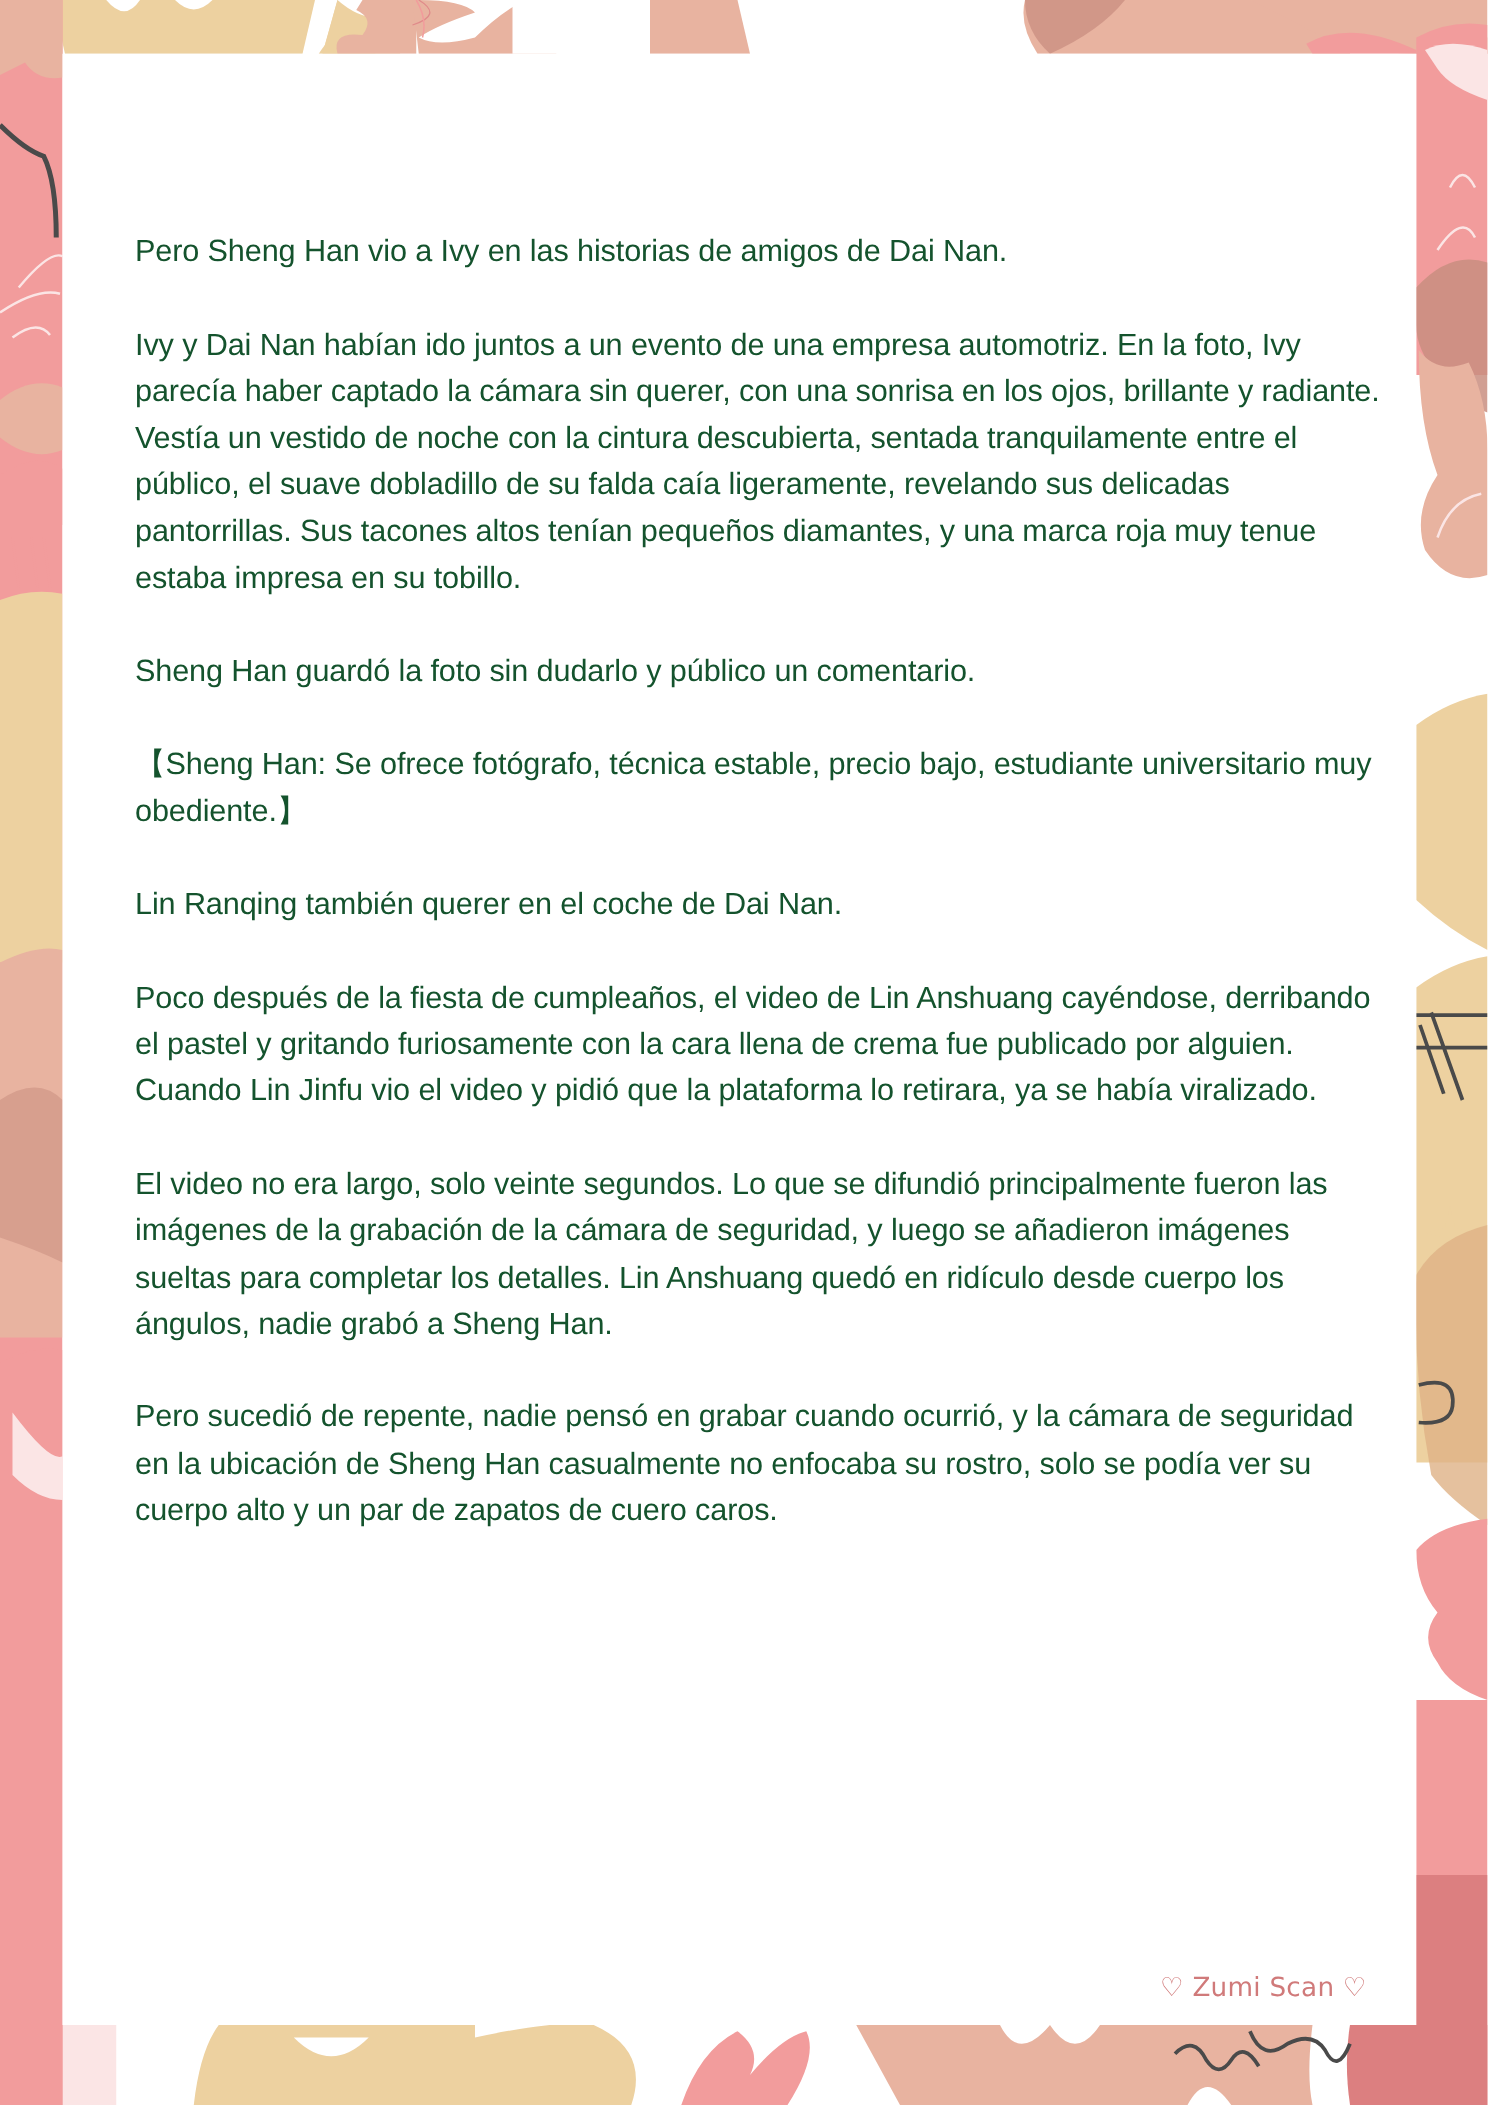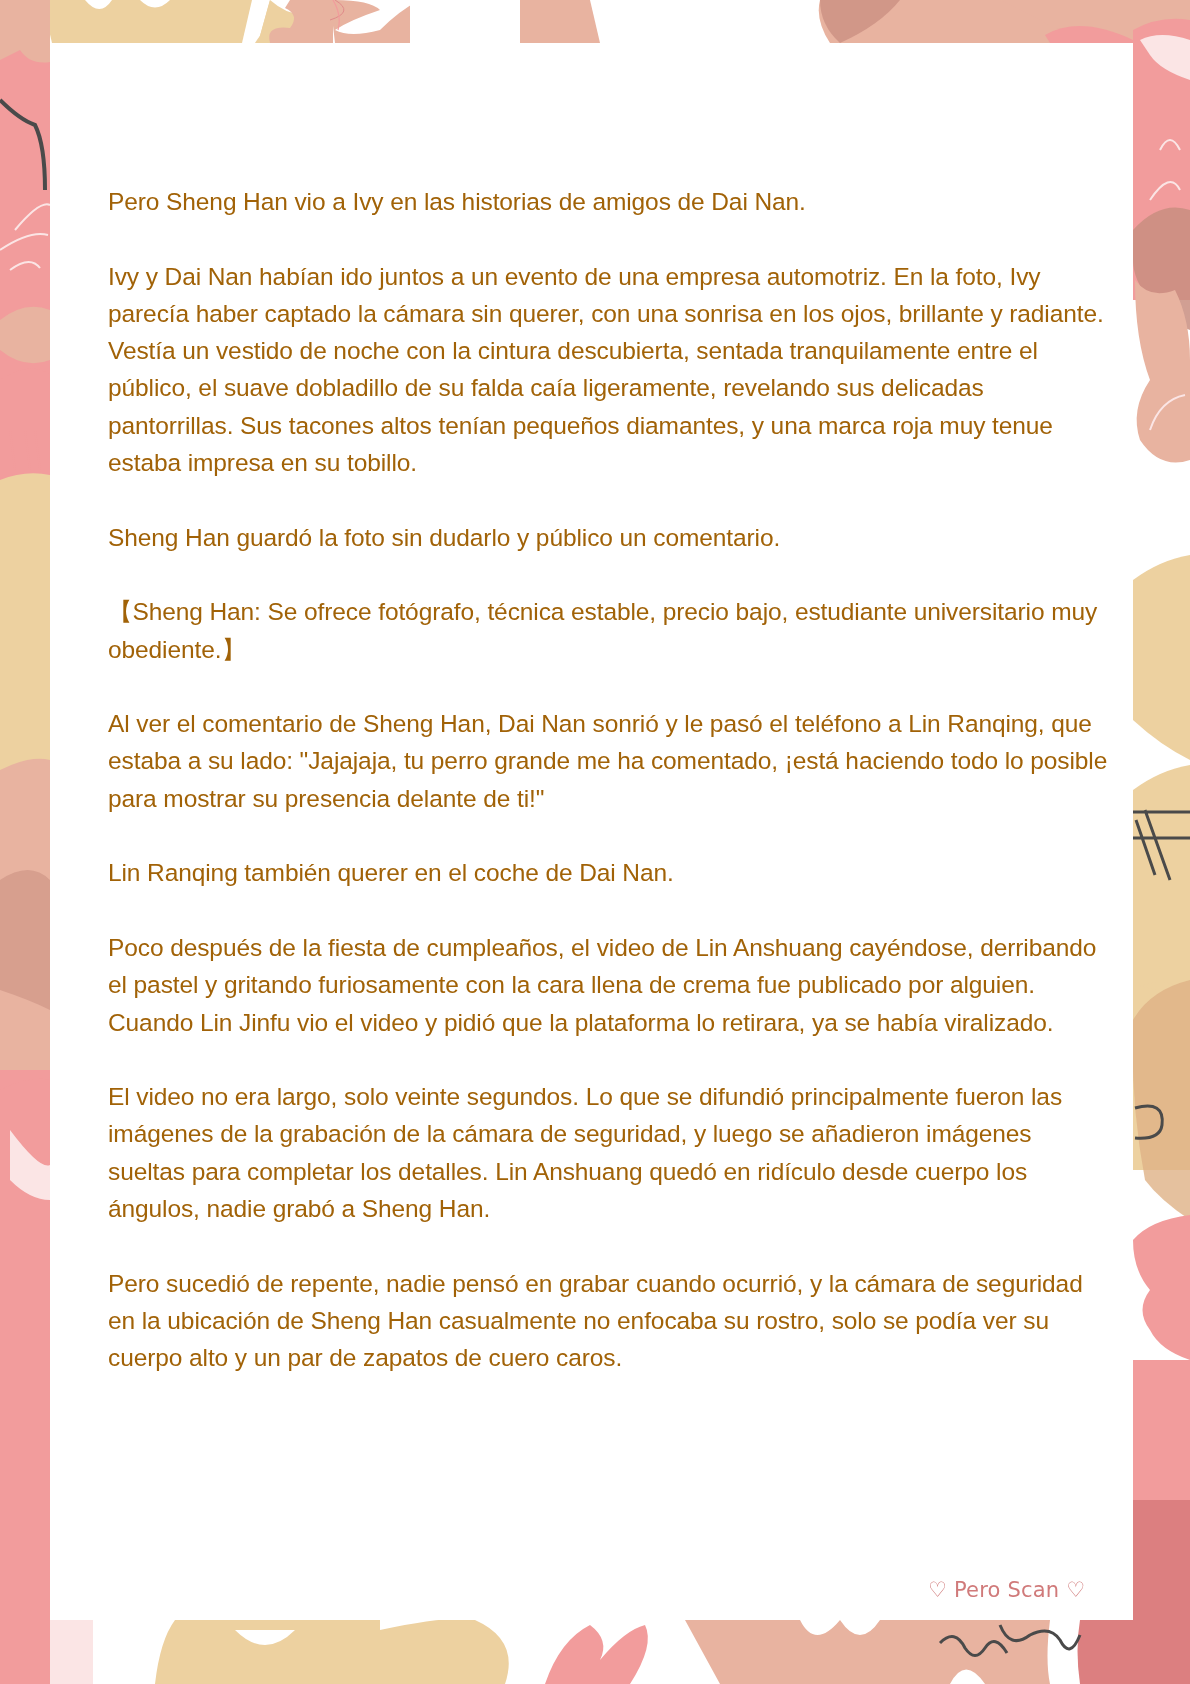--- a/index.html
+++ b/index.html
@@ -8,21 +8,21 @@
     background: #ffffff;
     font-family: "Liberation Sans", "DejaVu Sans", sans-serif;
   }
   .deco { position: absolute; }
   .panel {
     position: absolute; left: 50px; top: 43px; width: 1083px; height: 1577px;
     background: #ffffff;
   }
   .text {
     position: absolute; left: 108px; top: 183px; width: 1000px;
-    font-size: 24.5px; line-height: 37.3px; color: #a16207;
+    font-size: 24.5px; line-height: 37.3px; color: #14532d;
     font-family: "Liberation Sans", sans-serif;
     letter-spacing: -0.1px;
   }
   .text p { margin: 0 0 37.3px 0; }
   .watermark {
     position: absolute; left: 928px; top: 1578px;
     font-size: 21px; color: #d07a7a;
     font-family: "DejaVu Sans", sans-serif; letter-spacing: 0.2px;
   }
 </style>
@@ -94,20 +94,19 @@
   <path d="M10 1130 Q40 1170 50 1165 V1200 Q30 1200 10 1180 Z" fill="#fbe5e5"></path>
 </svg>
 
 <div class="panel"></div>
 
 <div class="text">
   <p>Pero Sheng Han vio a Ivy en las historias de amigos de Dai Nan.</p>
   <p>Ivy y Dai Nan habían ido juntos a un evento de una empresa automotriz. En la foto, Ivy parecía haber captado la cámara sin querer, con una sonrisa en los ojos, brillante y radiante. Vestía un vestido de noche con la cintura descubierta, sentada tranquilamente entre el público, el suave dobladillo de su falda caía ligeramente, revelando sus delicadas pantorrillas. Sus tacones altos tenían pequeños diamantes, y una marca roja muy tenue estaba impresa en su tobillo.</p>
   <p>Sheng Han guardó la foto sin dudarlo y público un comentario.</p>
   <p>【Sheng Han: Se ofrece fotógrafo, técnica estable, precio bajo, estudiante universitario muy obediente.】</p>
-  <p>Al ver el comentario de Sheng Han, Dai Nan sonrió y le pasó el teléfono a Lin Ranqing, que estaba a su lado: "Jajajaja, tu perro grande me ha comentado, ¡está haciendo todo lo posible para mostrar su presencia delante de ti!"</p>
   <p>Lin Ranqing también querer en el coche de Dai Nan.</p>
   <p>Poco después de la fiesta de cumpleaños, el video de Lin Anshuang cayéndose, derribando el pastel y gritando furiosamente con la cara llena de crema fue publicado por alguien. Cuando Lin Jinfu vio el video y pidió que la plataforma lo retirara, ya se había viralizado.</p>
   <p>El video no era largo, solo veinte segundos. Lo que se difundió principalmente fueron las imágenes de la grabación de la cámara de seguridad, y luego se añadieron imágenes sueltas para completar los detalles. Lin Anshuang quedó en ridículo desde cuerpo los ángulos, nadie grabó a Sheng Han.</p>
   <p>Pero sucedió de repente, nadie pensó en grabar cuando ocurrió, y la cámara de seguridad en la ubicación de Sheng Han casualmente no enfocaba su rostro, solo se podía ver su cuerpo alto y un par de zapatos de cuero caros.</p>
 </div>
 
-<div class="watermark">♡ Pero Scan ♡</div>
+<div class="watermark">♡ Zumi Scan ♡</div>
 
 </body></html>

